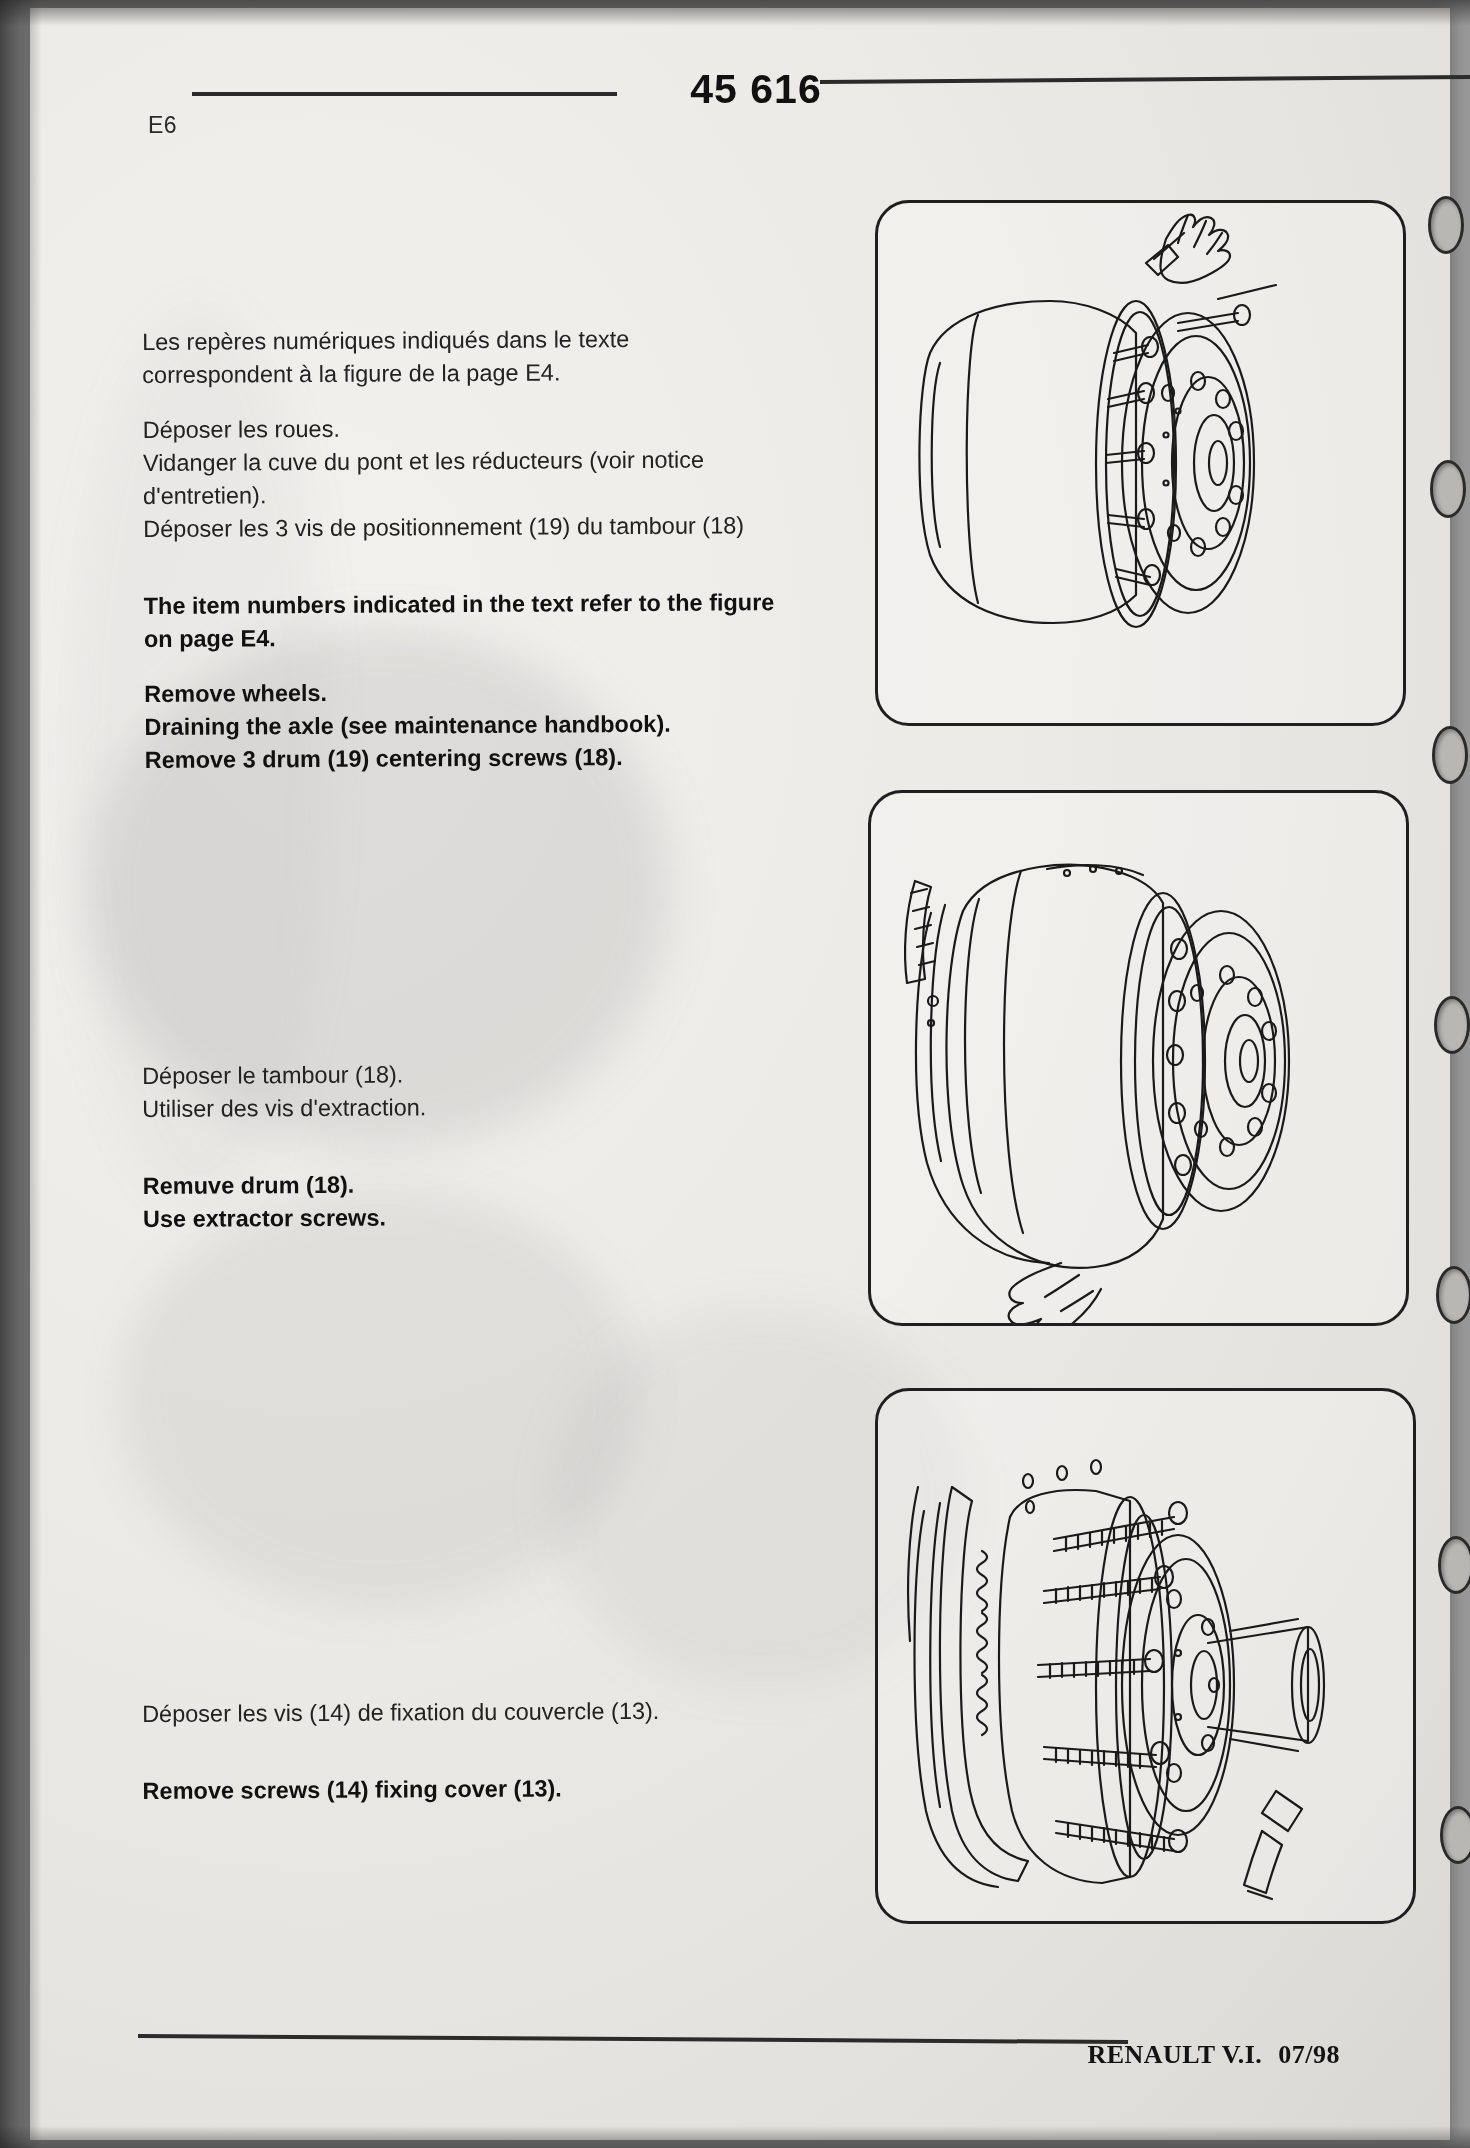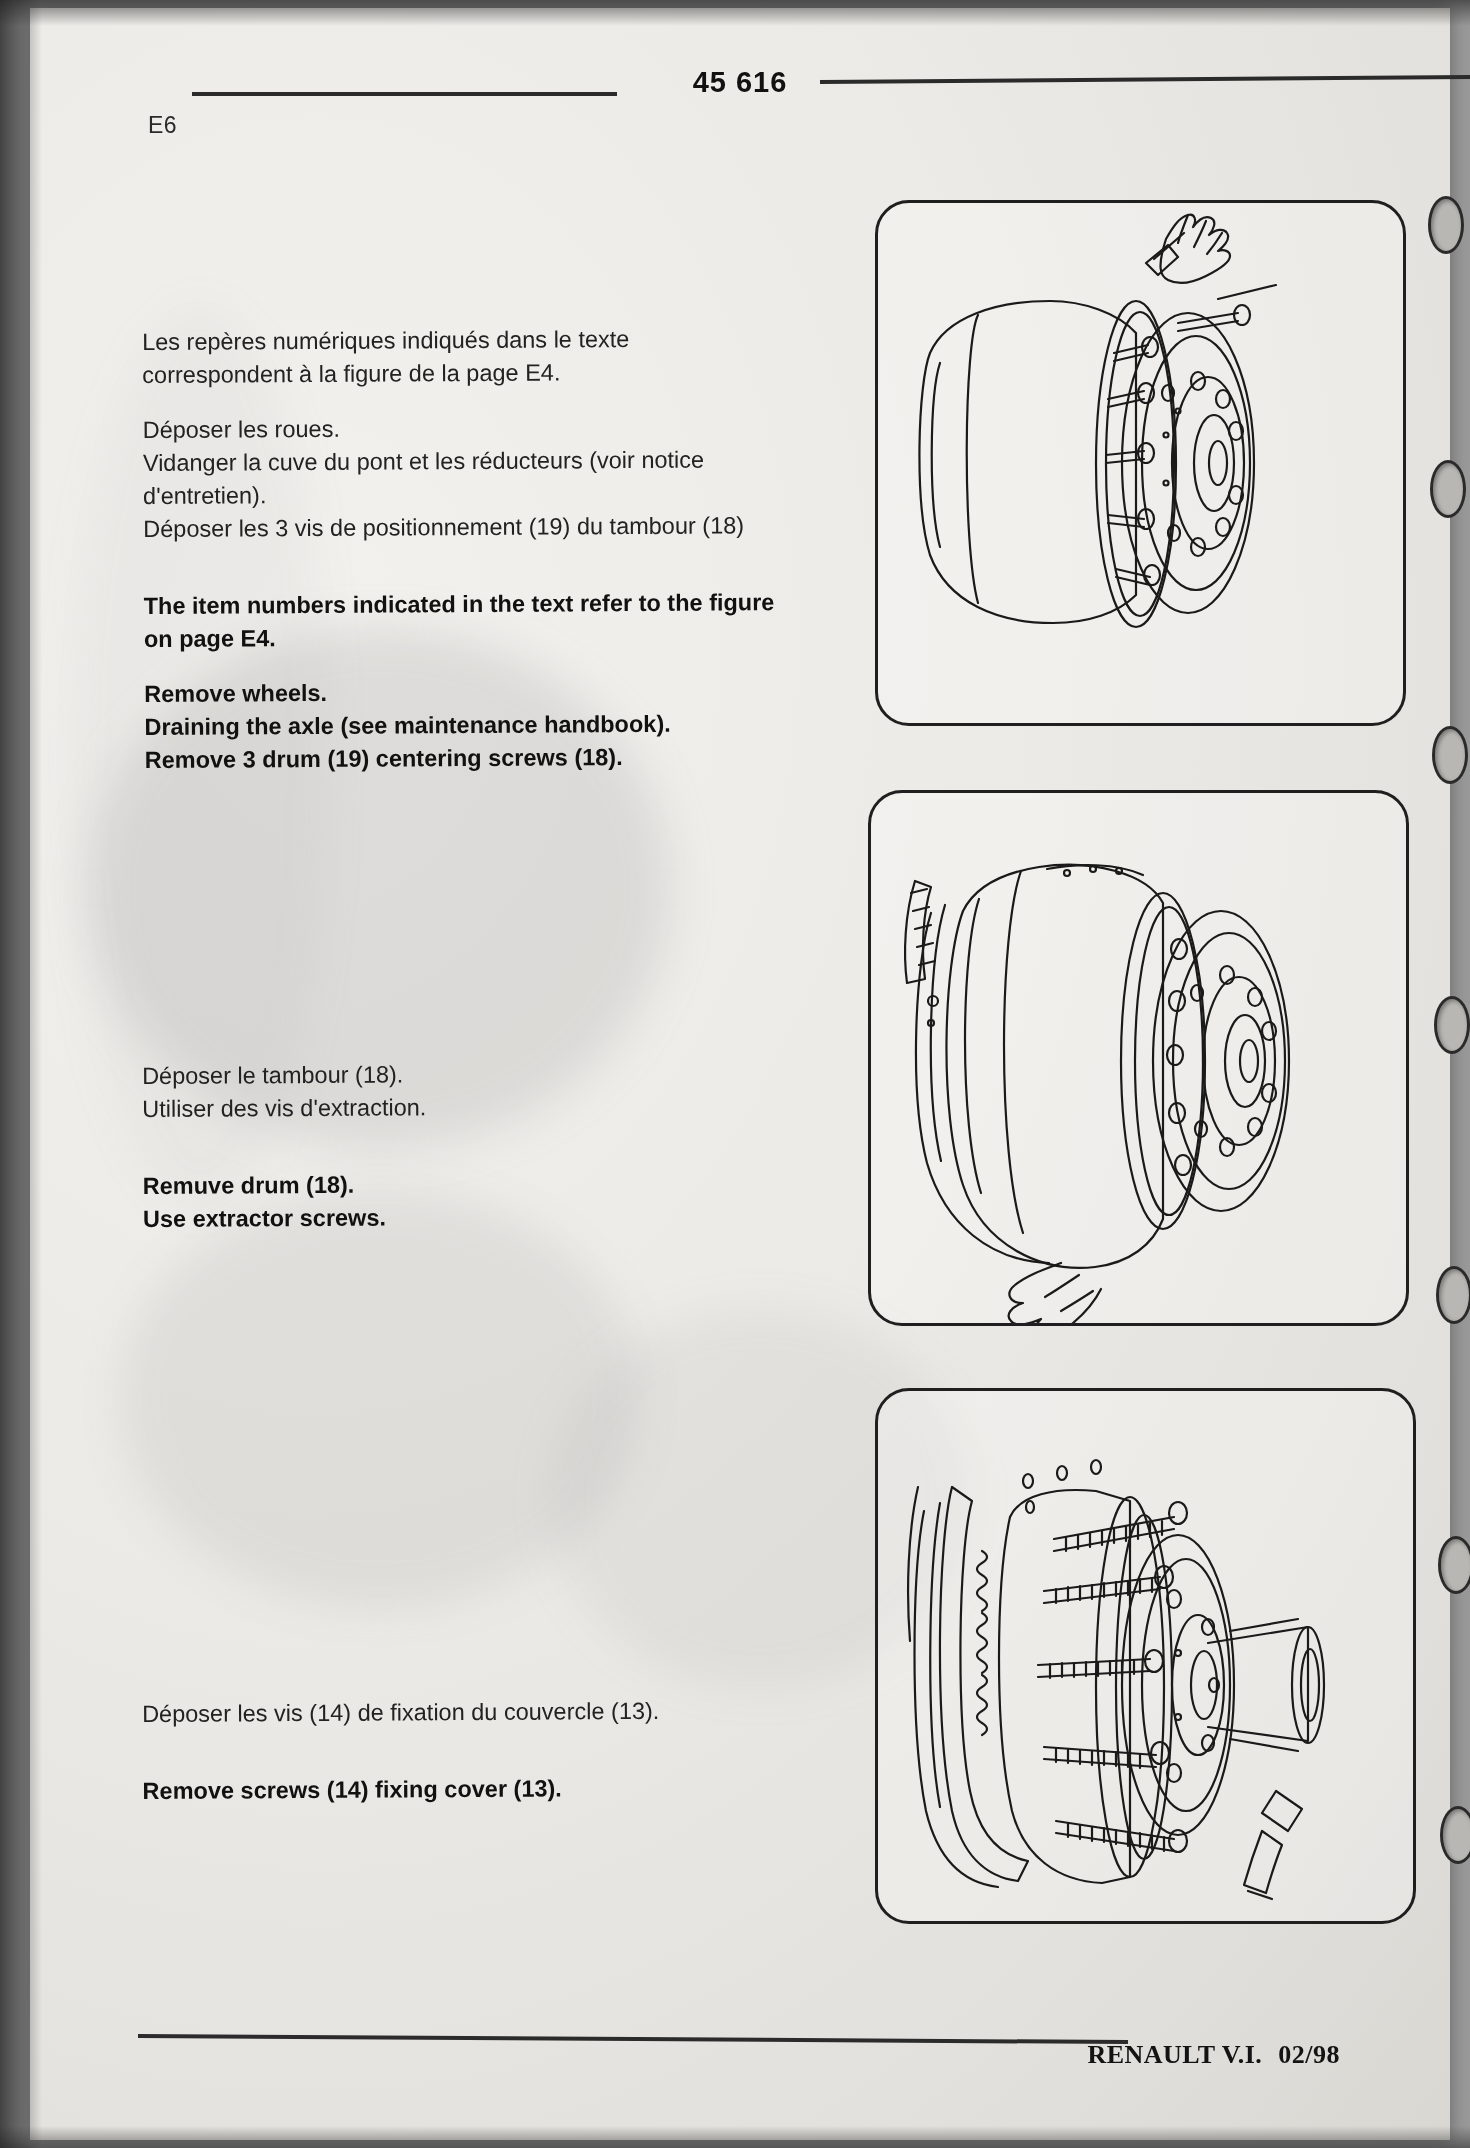--- a/index.html
+++ b/index.html
@@ -55,25 +55,25 @@
   .hdr-page {
     position: absolute;
     left: 118px;
     top: 104px;
     font-size: 23px;
     color: #2a2a2a;
     letter-spacing: .5px;
   }
   .hdr-title {
     position: absolute;
-    left: 0;
+    left: 16px;
     top: 58px;
     width: 1420px;
     text-align: center;
-    font-size: 29px;
+    font-size: 41px;
     font-weight: bold;
     color: #111;
     letter-spacing: 1px;
   }
   .hdr-rule-left {
     position: absolute;
     left: 162px;
     top: 84px;
     width: 425px;
     height: 4px;
@@ -434,21 +434,21 @@
     <div class="hole h1"></div>
     <div class="hole h2"></div>
     <div class="hole h3"></div>
     <div class="hole h4"></div>
     <div class="hole h5"></div>
     <div class="hole h6"></div>
     <div class="hole h7"></div>
 
     <div class="ftr-rule"></div>
     <div class="ftr-text">
-      <span>RENAULT V.I.</span><span class="date">02/98</span>
+      <span>RENAULT V.I.</span><span class="date">07/98</span>
     </div>
 
   </div>
 
   <div class="edge-shadow-left"></div>
   <div class="edge-shadow-top"></div>
   <div class="edge-shadow-bottom"></div>
 </div>
 
 </body></html>

